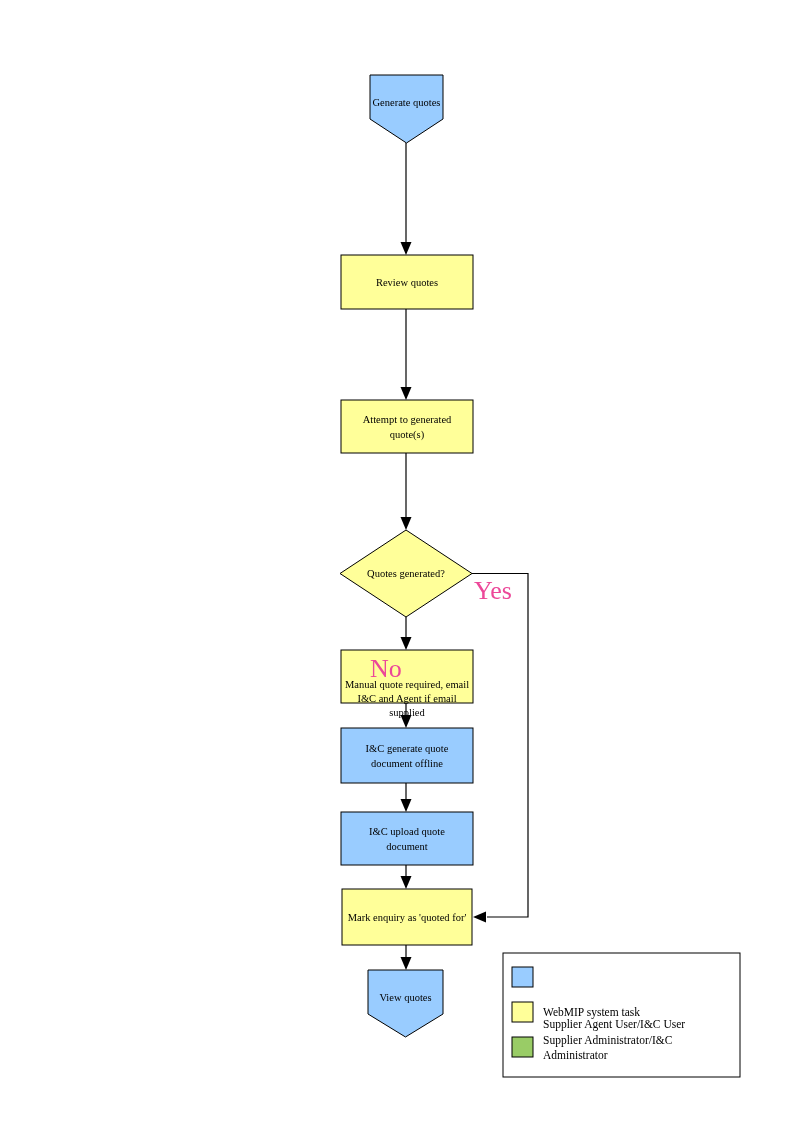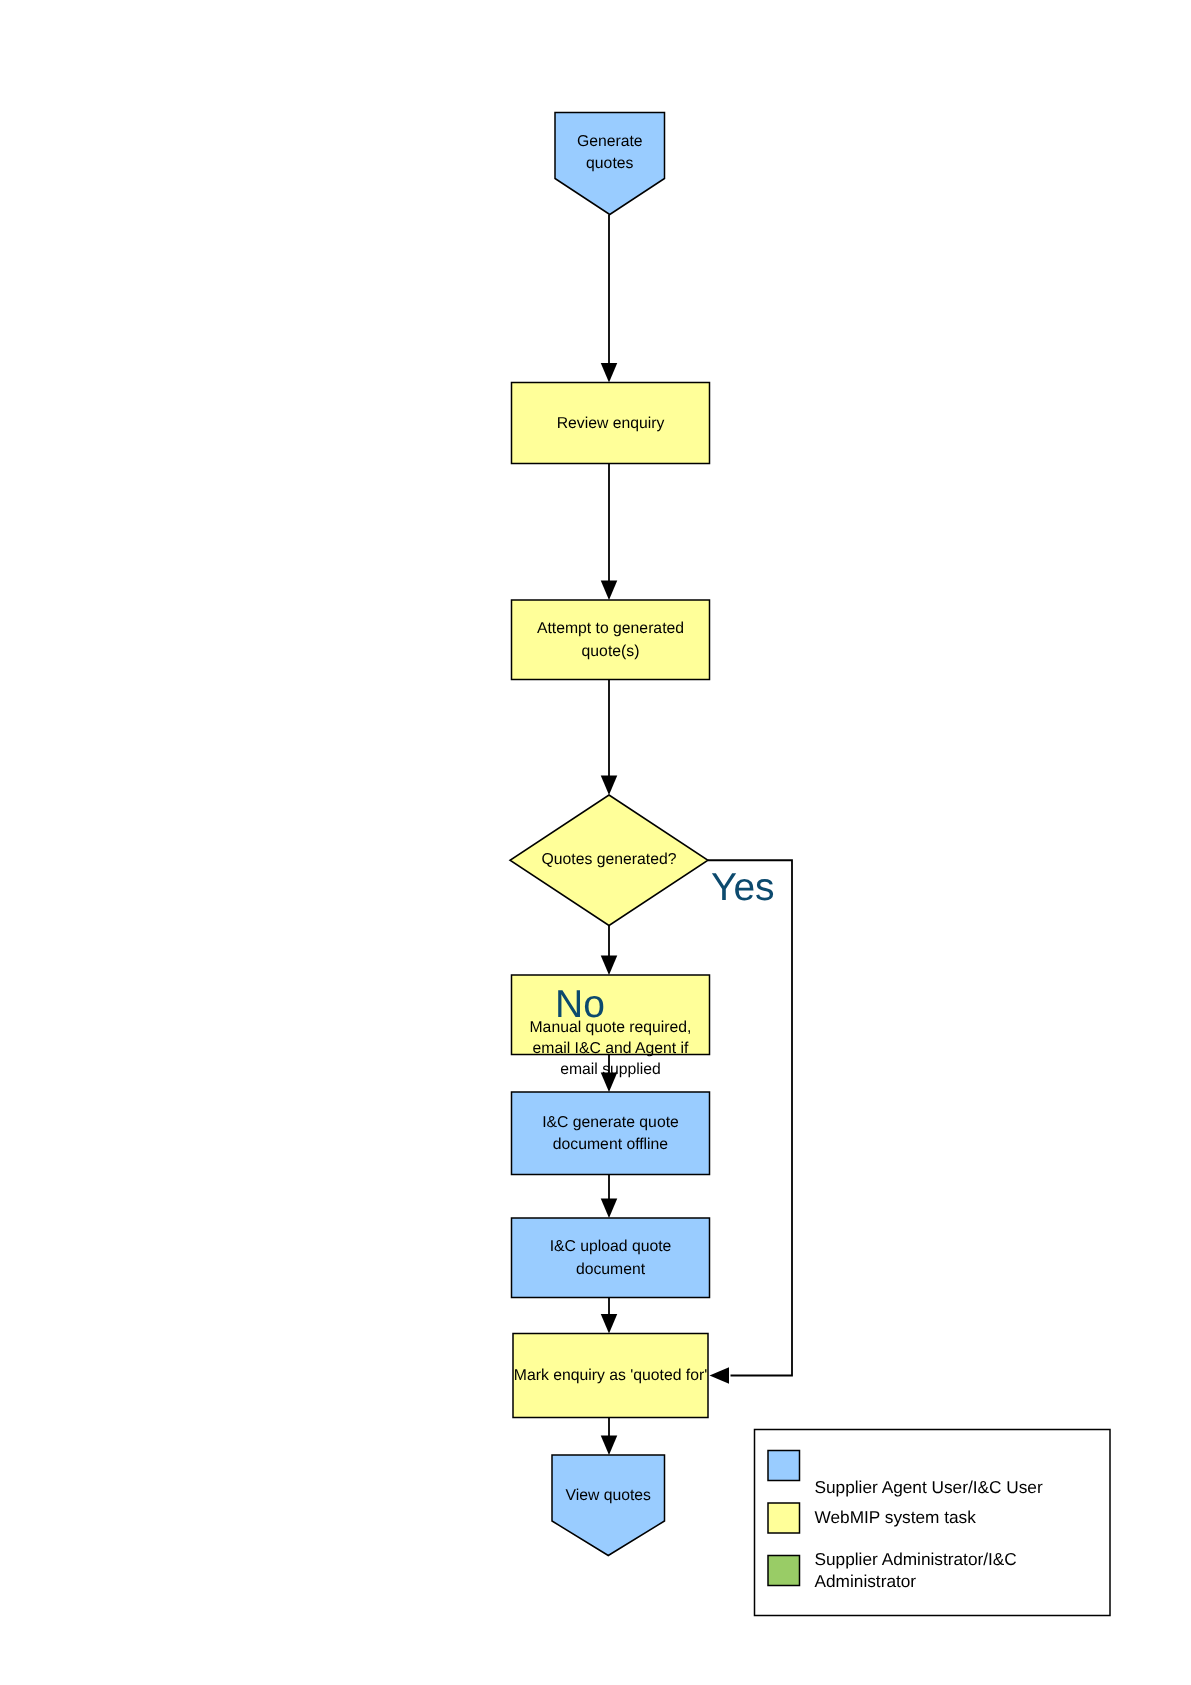--- a/index.html
+++ b/index.html
@@ -2,21 +2,21 @@
 <html><head>
 <meta charset="utf-8">
 <style>
   * { margin: 0; padding: 0; box-sizing: border-box; }
   html, body { background: #ffffff; }
   #canvas {
     position: relative;
     width: 794px;
     height: 1123px;
     background: #ffffff;
-    font-family: Liberation Sans, sans-serif;
+    font-family: Liberation Serif, serif;
     overflow: hidden;
     padding-left: 33px;
   }
   #shapes-svg {
     position: absolute;
     left: 0; top: 0;
     width: 794px; height: 1123px;
   }
   .node-label {
     position: absolute;
@@ -25,21 +25,21 @@
     justify-content: center;
     text-align: center;
     font-size: 10.5px;
     line-height: 15px;
     color: #000000;
   }
   .branch-label {
     position: absolute;
     font-size: 26px;
     line-height: 26px;
-    color: #0c4a6e;
+    color: #ec4899;
     white-space: nowrap;
   }
   .legend-label {
     position: absolute;
     font-size: 11.5px;
     line-height: 15px;
     color: #000000;
     display: flex;
     align-items: center;
   }
@@ -99,36 +99,36 @@
     <polygon points="368,970 443,970 443,1014 405.5,1037 368,1014" stroke="#000000" stroke-width="1" fill="#99CCFF"></polygon>
 
     <rect x="503" y="953" width="237" height="124" fill="#FFFFFF" stroke="#000000" stroke-width="1"></rect>
     <rect x="512" y="967" width="21" height="20" stroke="#000000" stroke-width="1" fill="#99CCFF"></rect>
     <rect x="512" y="1002" width="21" height="20" stroke="#000000" stroke-width="1" fill="#FFFF99"></rect>
     <rect x="512" y="1037" width="21" height="20" stroke="#000000" stroke-width="1" fill="#99CC66"></rect>
   </svg>
 
   <div class="node-label" style="left:370px; top:77px; width:73px; height:50px;">Generate quotes</div>
 
-  <div class="node-label" style="left:341px; top:255px; width:132px; height:54px;">Review enquiry</div>
+  <div class="node-label" style="left:341px; top:255px; width:132px; height:54px;">Review quotes</div>
 
   <div class="node-label" style="left:347px; top:400px; width:120px; height:53px;">Attempt to generated quote(s)</div>
 
   <div class="node-label" style="left:358px; top:530px; width:96px; height:87px;">Quotes generated?</div>
 
   <div class="node-label" style="left:344px; top:672px; width:126px; height:53px; line-height:14px;">Manual quote required, email I&amp;C and Agent if email supplied</div>
 
   <div class="node-label" style="left:351px; top:728px; width:112px; height:55px;">I&amp;C generate quote document offline</div>
 
   <div class="node-label" style="left:356px; top:812px; width:102px; height:53px;">I&amp;C upload quote document</div>
 
   <div class="node-label" style="left:340px; top:889px; width:134px; height:56px; white-space:nowrap;">Mark enquiry as 'quoted for'</div>
 
   <div class="node-label" style="left:368px; top:972px; width:75px; height:50px;text-align:center;">View quotes</div>
 
   <div class="branch-label" style="left:474px; top:578px;">Yes</div>
   <div class="branch-label" style="left:370px; top:621px;margin-top:35px;">No</div>
 
-  <div class="legend-label" style="left:543px; top:982px; height:20px; width:190px;text-align:right;">Supplier Agent User/I&amp;C User</div>
+  <div class="legend-label" style="left:543px; top:1014px; height:20px; width:190px;text-align:right;">Supplier Agent User/I&amp;C User</div>
   <div class="legend-label" style="left:543px; top:1002px; height:20px; width:190px;">WebMIP system task</div>
   <div class="legend-label" style="left:543px; top:1033px; height:30px; width:185px;">Supplier Administrator/I&amp;C Administrator</div>
 
 </div>
 
 </body></html>

